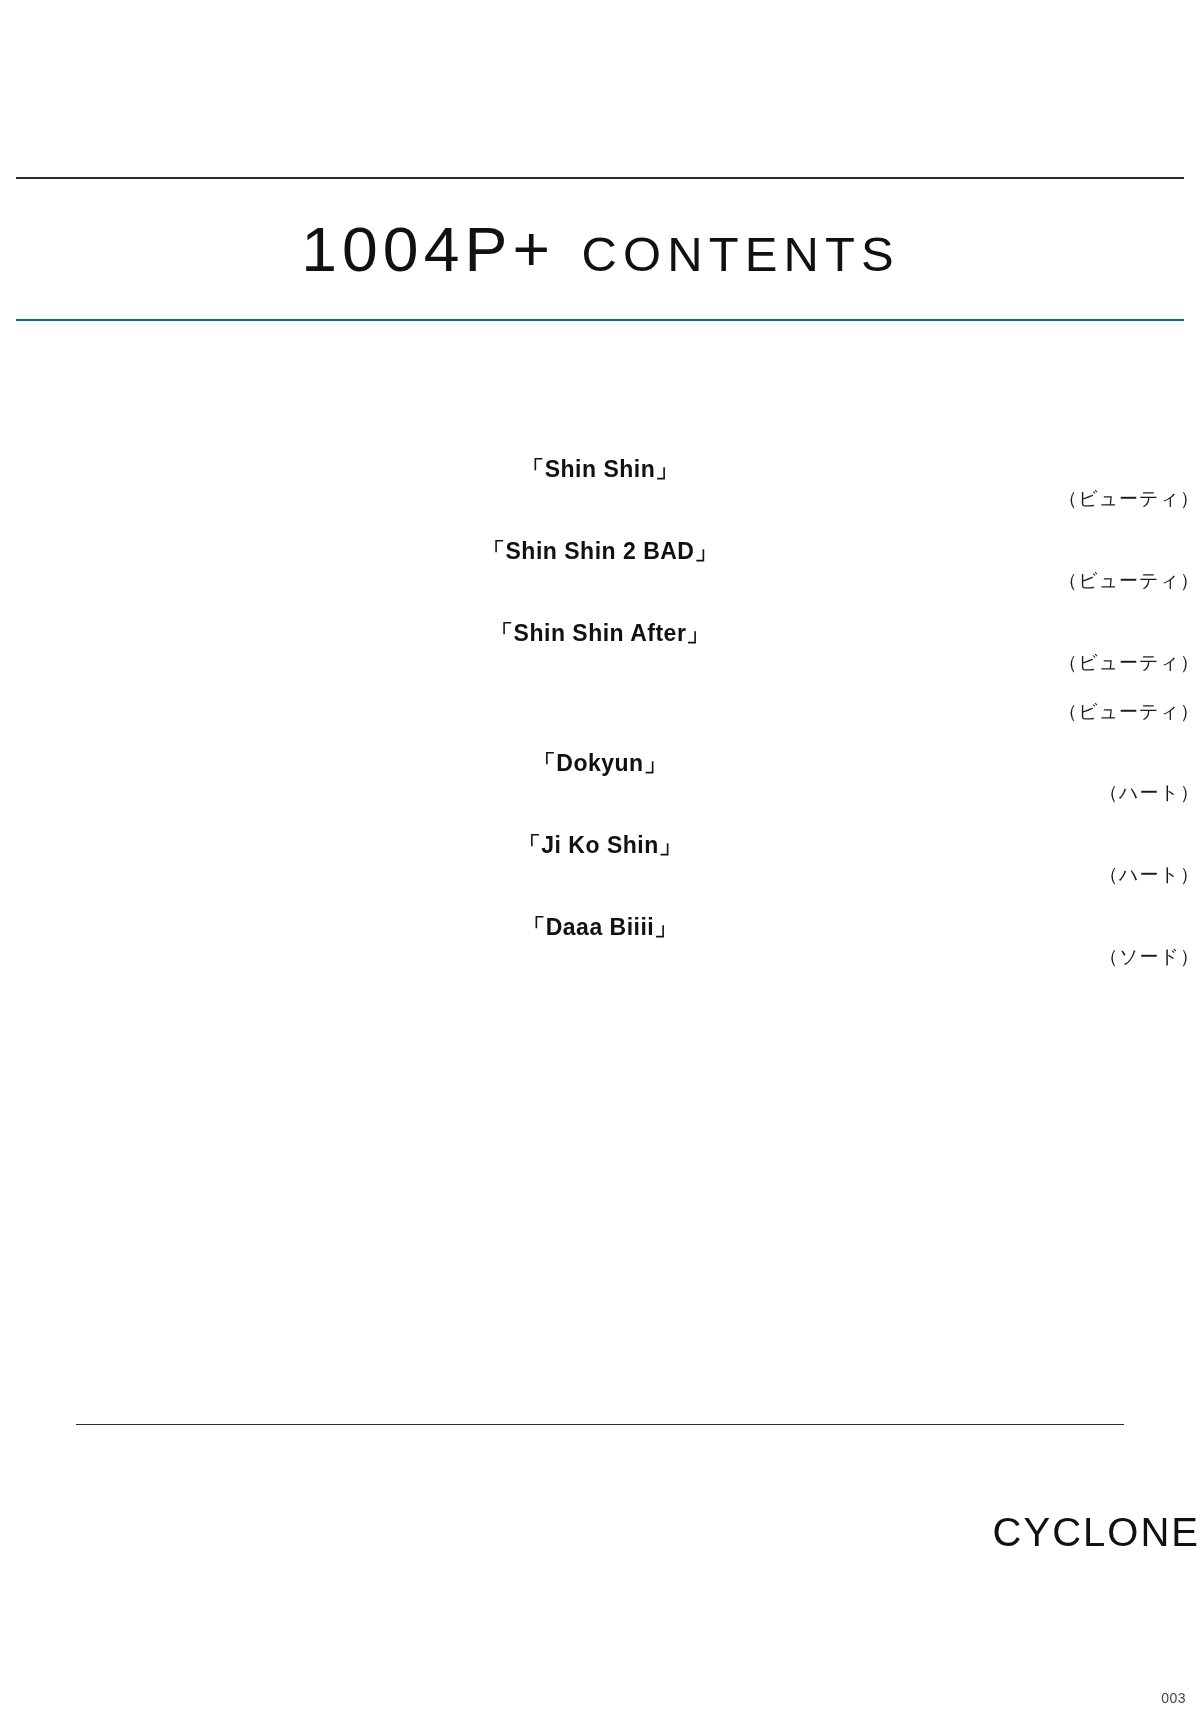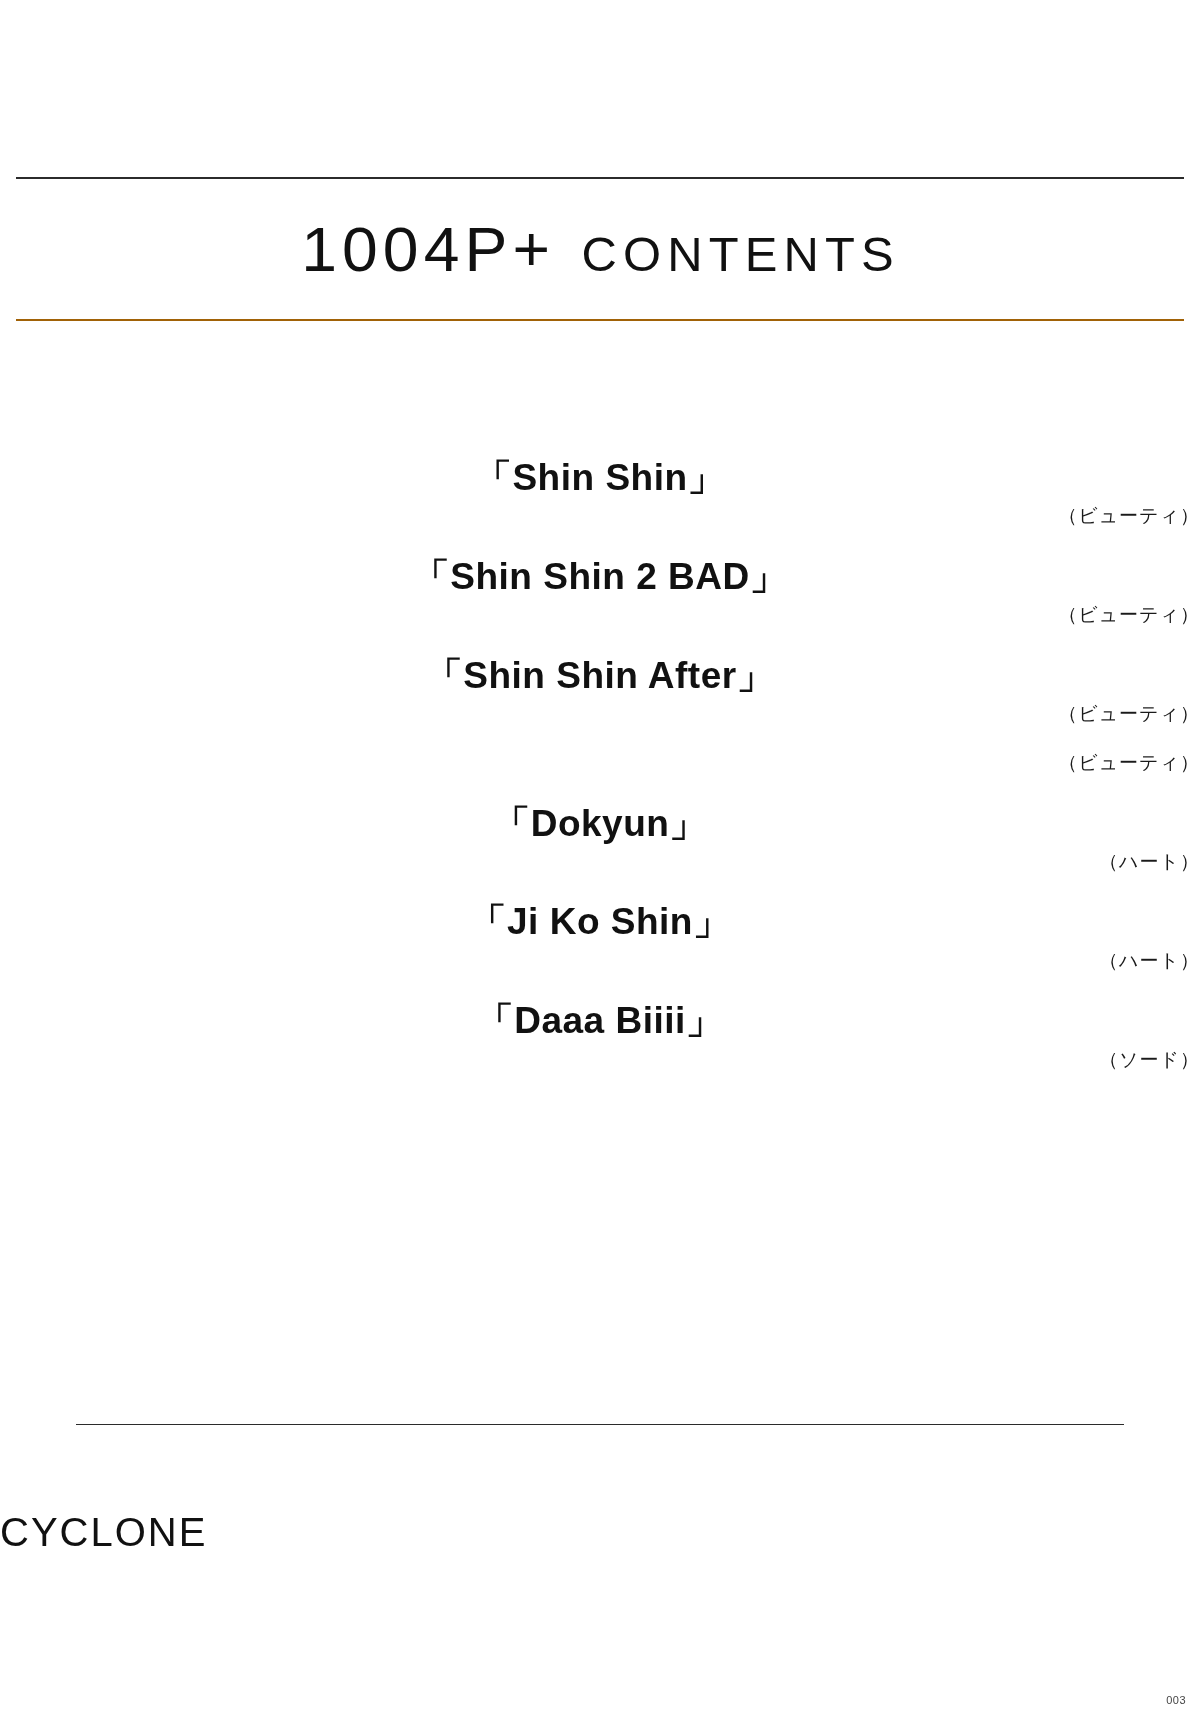--- a/index.html
+++ b/index.html
@@ -22,21 +22,21 @@
   }
 
   
   .title-block {
     position: absolute;
     left: 16px;
     right: 16px;
     top: 177px;
     height: 140px;
     border-top: 2px solid #2b2b2b;
-    border-bottom: 2px solid #a16207;
+    border-bottom: 2px solid #0369a1;
     display: flex;
     align-items: center;
     justify-content: center;
   }
   .title-text {
     font-family: "Liberation Sans", sans-serif;
     font-size: 63px;
     letter-spacing: 5px;
     font-weight: 400;
     color: #111;
@@ -53,21 +53,21 @@
     position: absolute;
     left: 0;
     right: 0;
     top: 455px;
     text-align: center;
   }
   .entry {
     margin-bottom: 26px;
   }
   .entry-title {
-    font-size: 37px;
+    font-size: 23px;
     font-weight: bold;
     letter-spacing: 0.5px;
     color: #111;
     line-height: 1.22;
   }
   .entry-sub {
     font-size: 19px;
     font-weight: normal;
     color: #1a1a1a;
     letter-spacing: 1px;
@@ -86,30 +86,30 @@
     left: 76px;
     right: 76px;
     top: 1424px;
     border-top: 1.5px solid #2b2b2b;
   }
   .publisher {
     position: absolute;
     left: 0;
     right: 0;
     top: 1510px;
-    text-align: left;
+    text-align: right;
     font-size: 40px;
     letter-spacing: 2px;
     color: #111;
   }
   .page-number {
     position: absolute;
     right: 14px;
     bottom: 12px;
-    font-size: 11px;
+    font-size: 14px;
     color: #444;
     letter-spacing: 0.5px;
     text-align: center;
   }
 </style>
 </head>
 <body>
 
 <div class="page">
 

